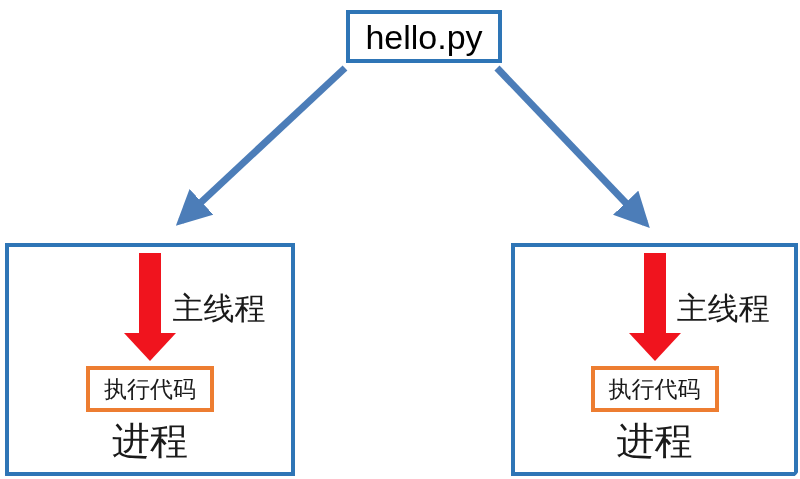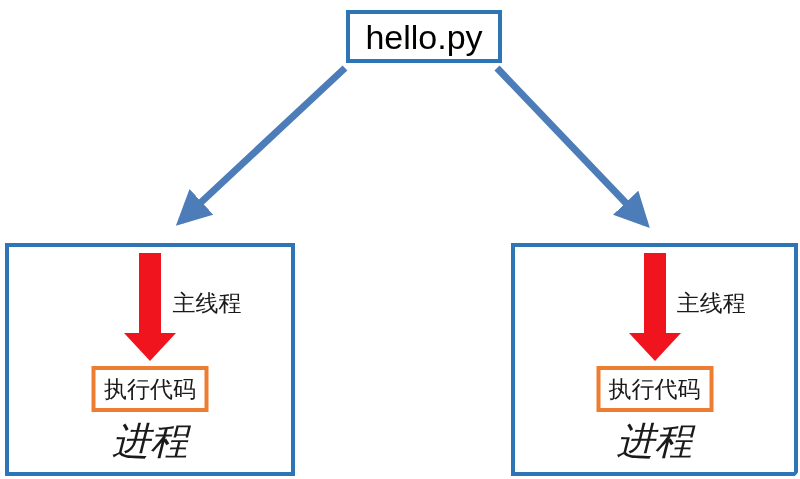--- a/index.html
+++ b/index.html
@@ -34,31 +34,31 @@
 
   .process-box{
     position:absolute;top:243px;height:233px;box-sizing:border-box;
     border:4px solid var(--box-border-blue);background:#fff;
   }
   .process-box.left{left:5px;width:290px;}
   .process-box.right{left:511px;width:287px;}
 
   .thread-arrow{position:absolute;left:calc(50% - 26px);top:6px;width:52px;height:109px;}
   .thread-label{
-    position:absolute;left:58%;top:41px;font-size:23px;white-space:nowrap;color:var(--text-black);
+    position:absolute;left:58%;top:41px;font-size:31px;white-space:nowrap;color:var(--text-black);
   }
   .code-box{
-    position:absolute;left:50%;transform:translateX(-50%);top:119px;width:117px;height:46px;
+    position:absolute;left:50%;transform:translateX(-50%);top:119px;width:128px;height:46px;
     box-sizing:border-box;border:4px solid var(--code-box-orange);background:#fff;
     display:flex;align-items:center;justify-content:center;
   }
   .code-box span{font-size:23px;white-space:nowrap;color:var(--text-black);}
   .process-name{
     position:absolute;left:0;bottom:12px;width:100%;text-align:center;
-    font-size:38px;line-height:1;color:var(--text-black);font-style:italic;
+    font-size:38px;line-height:1;color:var(--text-black);
   }
 </style>
 </head>
 <body>
 
 <div class="canvas">
 
   <svg class="branch-arrows" viewBox="0 0 800 479" xmlns="http://www.w3.org/2000/svg">
     <defs>
       <marker id="blueHead" markerWidth="5" markerHeight="5" refX="4" refY="2.5" orient="auto" markerUnits="strokeWidth">

